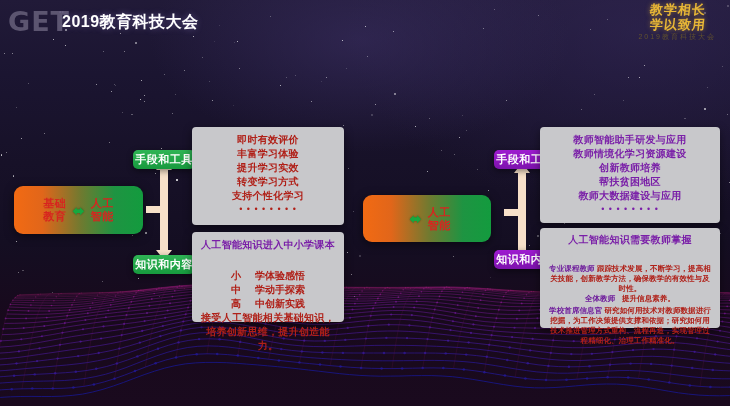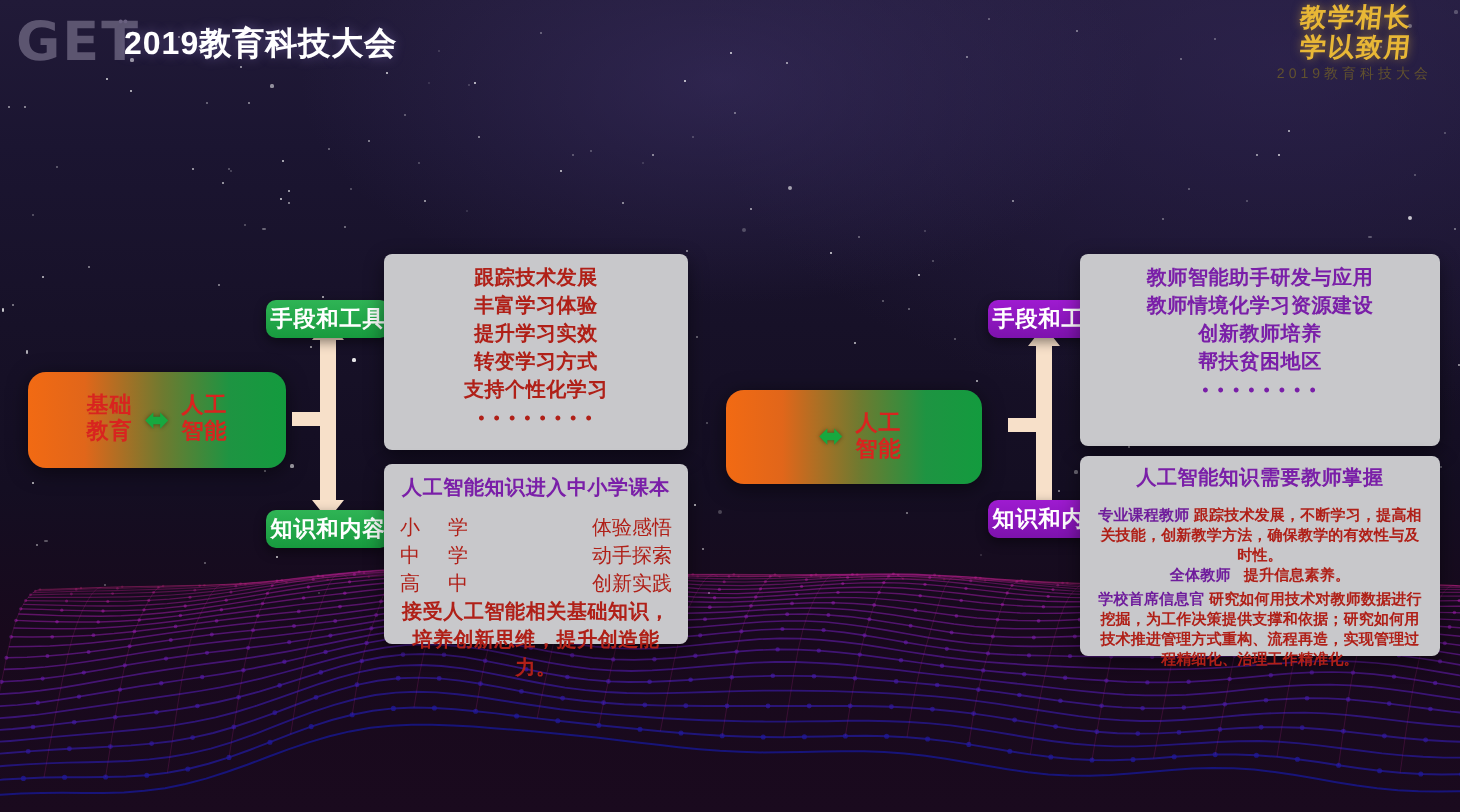--- a/index.html
+++ b/index.html
@@ -91,34 +91,34 @@
 
   
   .panel{
     position:absolute;background:#c8c8cb;border-radius:4px;
     box-shadow:0 3px 10px rgba(0,0,0,.45);
     padding:6px 8px;box-sizing:border-box;
     text-align:center;
   }
   .p-title{
     font-size:10px;font-weight:bold;color:#7a1fa8;line-height:14px;
-    letter-spacing:.3px;margin-bottom:6px;
+    letter-spacing:.3px;margin-bottom:17px;
   }
   .p-line{
     font-size:10px;font-weight:bold;color:#b02018;line-height:14px;letter-spacing:.3px;
   }
   .p-line.purple{color:#7a1fa8;}
   .p-sm{
     font-size:7.5px;font-weight:bold;color:#b02018;line-height:10px;letter-spacing:.1px;
     text-align:center;
   }
   .p-sm .k{color:#6f1d9c;}
   .p-row{
-    display:flex;justify-content:space-between;
-    font-size:10px;font-weight:normal;color:#b02018;line-height:14px;
+    display:flex;justify-content:center;
+    font-size:10px;font-weight:bold;color:#b02018;line-height:14px;
   }
   .p-row .a{width:34px;text-align:justify;text-align-last:justify;}
   .dots{
     font-size:9px;color:#b02018;letter-spacing:1px;line-height:9px;margin-top:2px;
   }
   .dots.purple{color:#7a1fa8;}
 </style>
 </head>
 <body>
 
@@ -866,21 +866,21 @@
   </div>
 
   <div class="chip green" style="left:133px;top:150px;width:62px;height:19px;">
     <span>手段和工具</span>
   </div>
   <div class="chip green" style="left:133px;top:255px;width:62px;height:19px;">
     <span>知识和内容</span>
   </div>
 
   <div class="panel" style="left:192px;top:127px;width:152px;height:98px;">
-    <div class="p-line">跟踪技术发展</div>
+    <div class="p-line">即时有效评价</div>
     <div class="p-line">丰富学习体验</div>
     <div class="p-line">提升学习实效</div>
     <div class="p-line">转变学习方式</div>
     <div class="p-line">支持个性化学习</div>
     <div class="dots">• • • • • • • •</div>
   </div>
 
   <div class="panel" style="left:192px;top:232px;width:152px;height:90px;">
     <div class="p-title">人工智能知识进入中小学课本</div>
     <div class="p-row">
@@ -920,20 +920,21 @@
   </div>
   <div class="chip purple" style="left:494px;top:250px;width:62px;height:19px;">
     <span>知识和内容</span>
   </div>
 
   <div class="panel" style="left:540px;top:127px;width:180px;height:96px;">
     <div class="p-line purple">教师智能助手研发与应用</div>
     <div class="p-line purple">教师情境化学习资源建设</div>
     <div class="p-line purple">创新教师培养</div>
     <div class="p-line purple">帮扶贫困地区</div>
+    <div class="p-line purple">教师大数据建设与应用</div>
     <div class="dots purple">• • • • • • • •</div>
   </div>
 
   <div class="panel" style="left:540px;top:228px;width:180px;height:100px;padding:5px 7px;">
     <div class="p-title">人工智能知识需要教师掌握</div>
     <div class="p-sm" style="margin-top:2px;">
       <span class="k">专业课程教师</span>
       <span>跟踪技术发展，不断学习，提高相关技能，创新教学方法，确保教学的有效性与及时性。</span>
     </div>
     <div class="p-sm">

